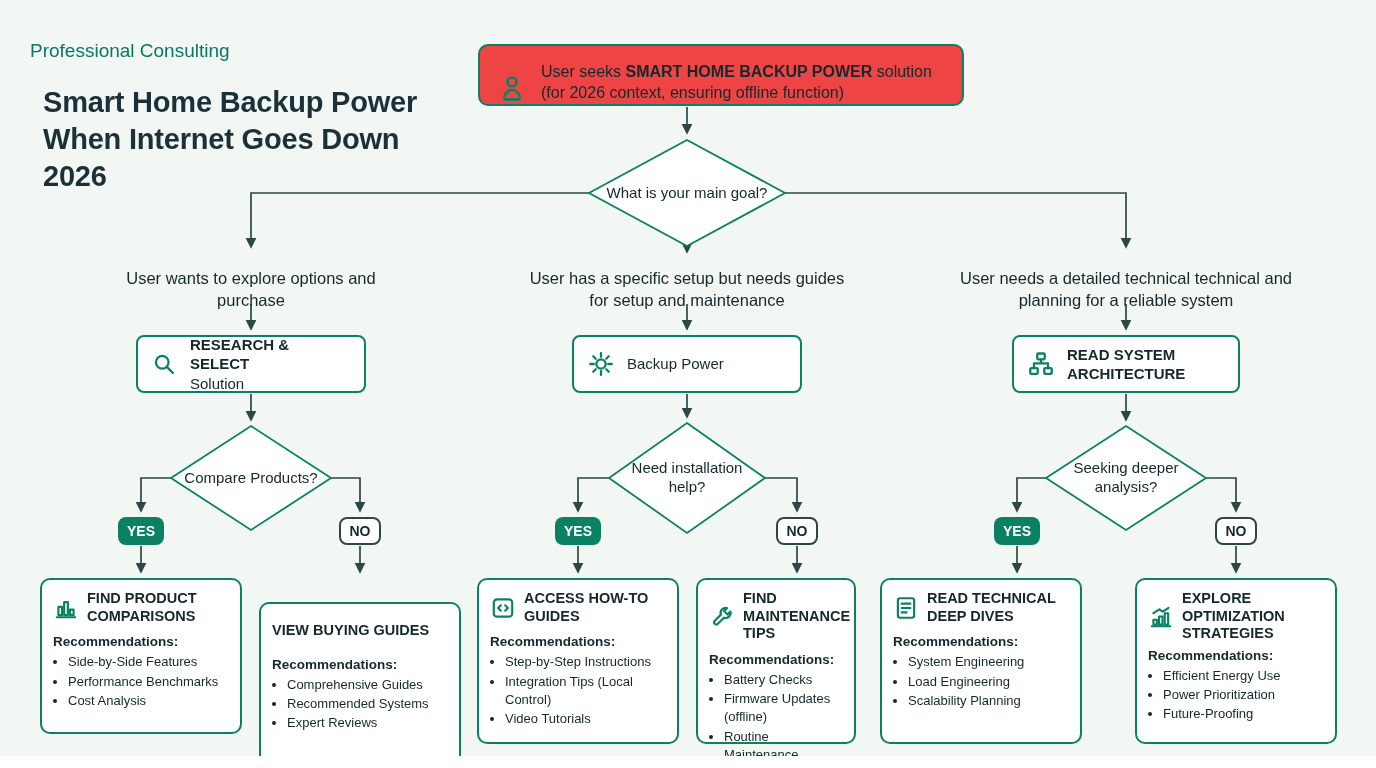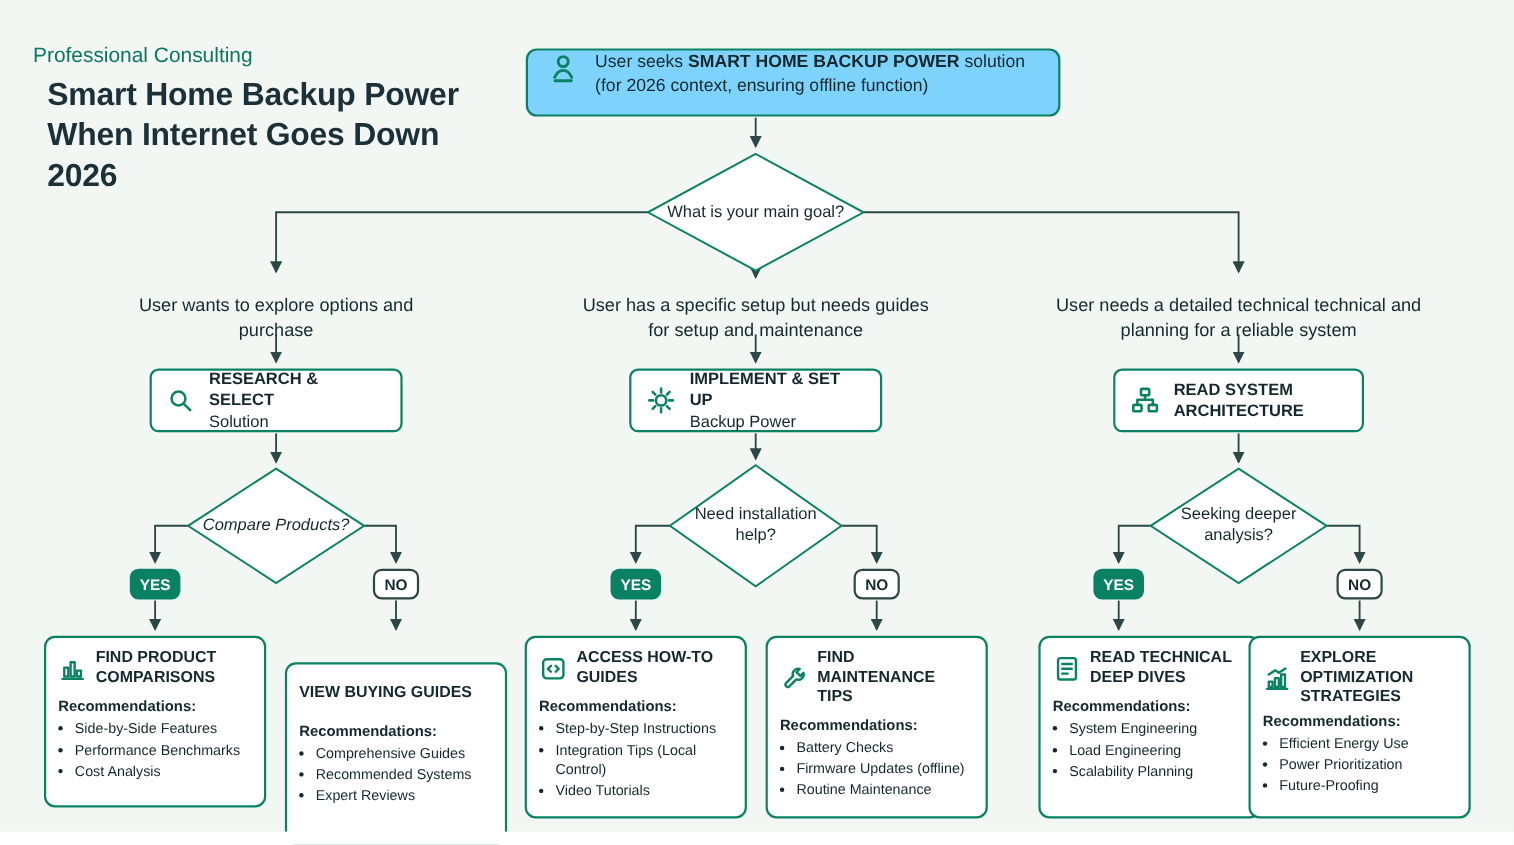--- a/index.html
+++ b/index.html
@@ -12,22 +12,22 @@
   html,body{margin:0;padding:0;}
   body{
     width:1376px;height:768px;position:relative;overflow:hidden;
     background:var(--bg);color:var(--ink);
     font-family:"Liberation Sans","DejaVu Sans",sans-serif;
   }
   .abs{position:absolute;}
   .eyebrow{font-size:19px;color:#0d7663;font-weight:500;}
   .page-title{font-size:29px;font-weight:700;color:#1c3038;line-height:1.27;letter-spacing:-0.2px;}
   .start-box{
-    display:flex;align-items:flex-start;gap:13px;
-    background:#7dd3fc;border:2px solid var(--accent);border-radius:10px;padding:0 16px;
+    display:flex;align-items:flex-end;gap:13px;
+    background:#ef4444;border:2px solid var(--accent);border-radius:10px;padding:0 16px;
   }
   .start-text{font-size:16px;line-height:1.35;}
   .start-text b{font-weight:700;}
   .branch-desc{text-align:center;font-size:16.5px;line-height:1.32;color:var(--ink);margin-top:11px;}
   .action-box{
     display:flex;align-items:center;gap:12px;
     background:#fff;border:2px solid var(--accent);border-radius:8px;padding:0 13px;
   }
   .action-text{font-size:15px;line-height:1.3;}
   .action-line1{font-weight:700;}
@@ -89,21 +89,21 @@
   </g>
   <g fill="#ffffff" stroke="#0b8163" stroke-width="1.8">
     <polygon points="687,140 785,193 687,246 589,193"></polygon>
     <polygon points="251,426 331,478 251,530 171,478"></polygon>
     <polygon points="687,423 765,478 687,533 609,478"></polygon>
     <polygon points="1126,426 1206,478 1126,530 1046,478"></polygon>
   </g>
 </svg>
 
 <div class="abs eyebrow" style="left:30px;top:40px;">Professional Consulting</div>
-<div class="abs page-title" style="left:43px;top:68px;width:412px;">Smart Home Backup Power When Internet Goes Down 2026</div>
+<div class="abs page-title" style="left:43px;top:84px;width:412px;">Smart Home Backup Power When Internet Goes Down 2026</div>
 
 <div class="abs start-box" style="left:478px;top:44px;width:486px;height:62px;">
   <span class="icon">
     <svg class="ic" width="32" height="32" viewBox="0 0 24 24">
         <circle cx="12" cy="7.5" r="3.4"></circle>
         <path d="M6.2 18.2c1.4-3.2 3.6-4.7 5.8-4.7s4.4 1.5 5.8 4.7"></path>
         <path d="M6.5 20.5h11"></path>
       </svg>
   </span>
   <span class="start-text"><span>User seeks </span><b>SMART HOME BACKUP POWER</b><span> solution</span><br><span>(for 2026 context, ensuring offline function)</span></span>
@@ -129,41 +129,40 @@
 </div>
 
 <div class="abs action-box" style="left:572px;top:335px;width:230px;height:58px;">
   <span class="icon">
     <svg class="ic" width="28" height="28" viewBox="0 0 24 24">
         <circle cx="12" cy="12" r="4"></circle>
         <path d="M12 2.8v3M12 18.2v3M2.8 12h3M18.2 12h3M5.4 5.4l2.1 2.1M16.5 16.5l2.1 2.1M18.6 5.4l-2.1 2.1M7.5 16.5l-2.1 2.1"></path>
       </svg>
   </span>
   <span class="action-text">
-    <span class="action-line1" style="display:block">IMPLEMENT &amp; SET UP</span>
     <span class="action-line2" style="display:block">Backup Power</span>
   </span>
 </div>
 
 <div class="abs action-box" style="left:1012px;top:335px;width:228px;height:58px;">
   <span class="icon">
     <svg class="ic" width="28" height="28" viewBox="0 0 24 24">
         <rect x="8.8" y="3" width="6.4" height="5" rx="1"></rect>
         <rect x="2.8" y="15.5" width="6.4" height="5" rx="1"></rect>
         <rect x="14.8" y="15.5" width="6.4" height="5" rx="1"></rect>
         <path d="M12 8v3.5M6 15.5v-4h12v4"></path>
       </svg>
   </span>
   <span class="action-text">
     <span class="action-line1" style="display:block">READ SYSTEM</span>
     <span class="action-line2 strong" style="display:block">ARCHITECTURE</span>
   </span>
 </div>
 
-<div class="abs diamond-label" style="left:171px;top:438px;width:160px;height:80px;font-style:italic;">Compare Products?</div>
+<div class="abs diamond-label" style="left:171px;top:438px;width:160px;height:80px;">Compare Products?</div>
 <div class="abs diamond-label" style="left:622px;top:433px;width:130px;height:90px;">Need installation help?</div>
 <div class="abs diamond-label" style="left:1061px;top:433px;width:130px;height:90px;">Seeking deeper analysis?</div>
 
 <div class="abs badge yes" style="left:118px;top:517px;width:46px;height:28px;">YES</div>
 <div class="abs badge no" style="left:339px;top:517px;width:42px;height:28px;">NO</div>
 <div class="abs badge yes" style="left:555px;top:517px;width:46px;height:28px;">YES</div>
 <div class="abs badge no" style="left:776px;top:517px;width:42px;height:28px;">NO</div>
 <div class="abs badge yes" style="left:994px;top:517px;width:46px;height:28px;">YES</div>
 <div class="abs badge no" style="left:1215px;top:517px;width:42px;height:28px;">NO</div>
 
@@ -210,38 +209,38 @@
     <span class="leaf-title">ACCESS HOW-TO GUIDES</span>
   </div>
   <div class="rec-label">Recommendations:</div>
   <ul class="rec">
     <li>Step-by-Step Instructions</li>
     <li>Integration Tips (Local Control)</li>
     <li>Video Tutorials</li>
   </ul>
 </div>
 
-<div class="abs leaf" style="left:696px;top:578px;width:202px;height:166px;">
+<div class="abs leaf" style="left:696px;top:578px;width:160px;height:166px;">
   <div class="leaf-head">
     <span class="icon">
       <svg class="ic" width="26" height="26" viewBox="0 0 24 24">
           <path d="M19.8 7a4.6 4.6 0 0 1-6 5.6l-5.9 5.9a2 2 0 0 1-2.8-2.8L11 9.8A4.6 4.6 0 0 1 16.6 3.8L13.9 6.5l3.2 3.2L19.8 7z"></path>
         </svg>
     </span>
     <span class="leaf-title">FIND MAINTENANCE TIPS</span>
   </div>
   <div class="rec-label">Recommendations:</div>
   <ul class="rec">
     <li>Battery Checks</li>
     <li>Firmware Updates (offline)</li>
     <li>Routine Maintenance</li>
   </ul>
 </div>
 
-<div class="abs leaf" style="left:944px;top:578px;width:202px;height:166px;">
+<div class="abs leaf" style="left:880px;top:578px;width:202px;height:166px;">
   <div class="leaf-head">
     <span class="icon">
       <svg class="ic" width="26" height="26" viewBox="0 0 24 24">
           <rect x="4.5" y="3" width="15" height="18" rx="2"></rect>
           <path d="M8 8h8M8 12h8M8 16h4.5"></path>
         </svg>
     </span>
     <span class="leaf-title">READ TECHNICAL DEEP DIVES</span>
   </div>
   <div class="rec-label">Recommendations:</div>

